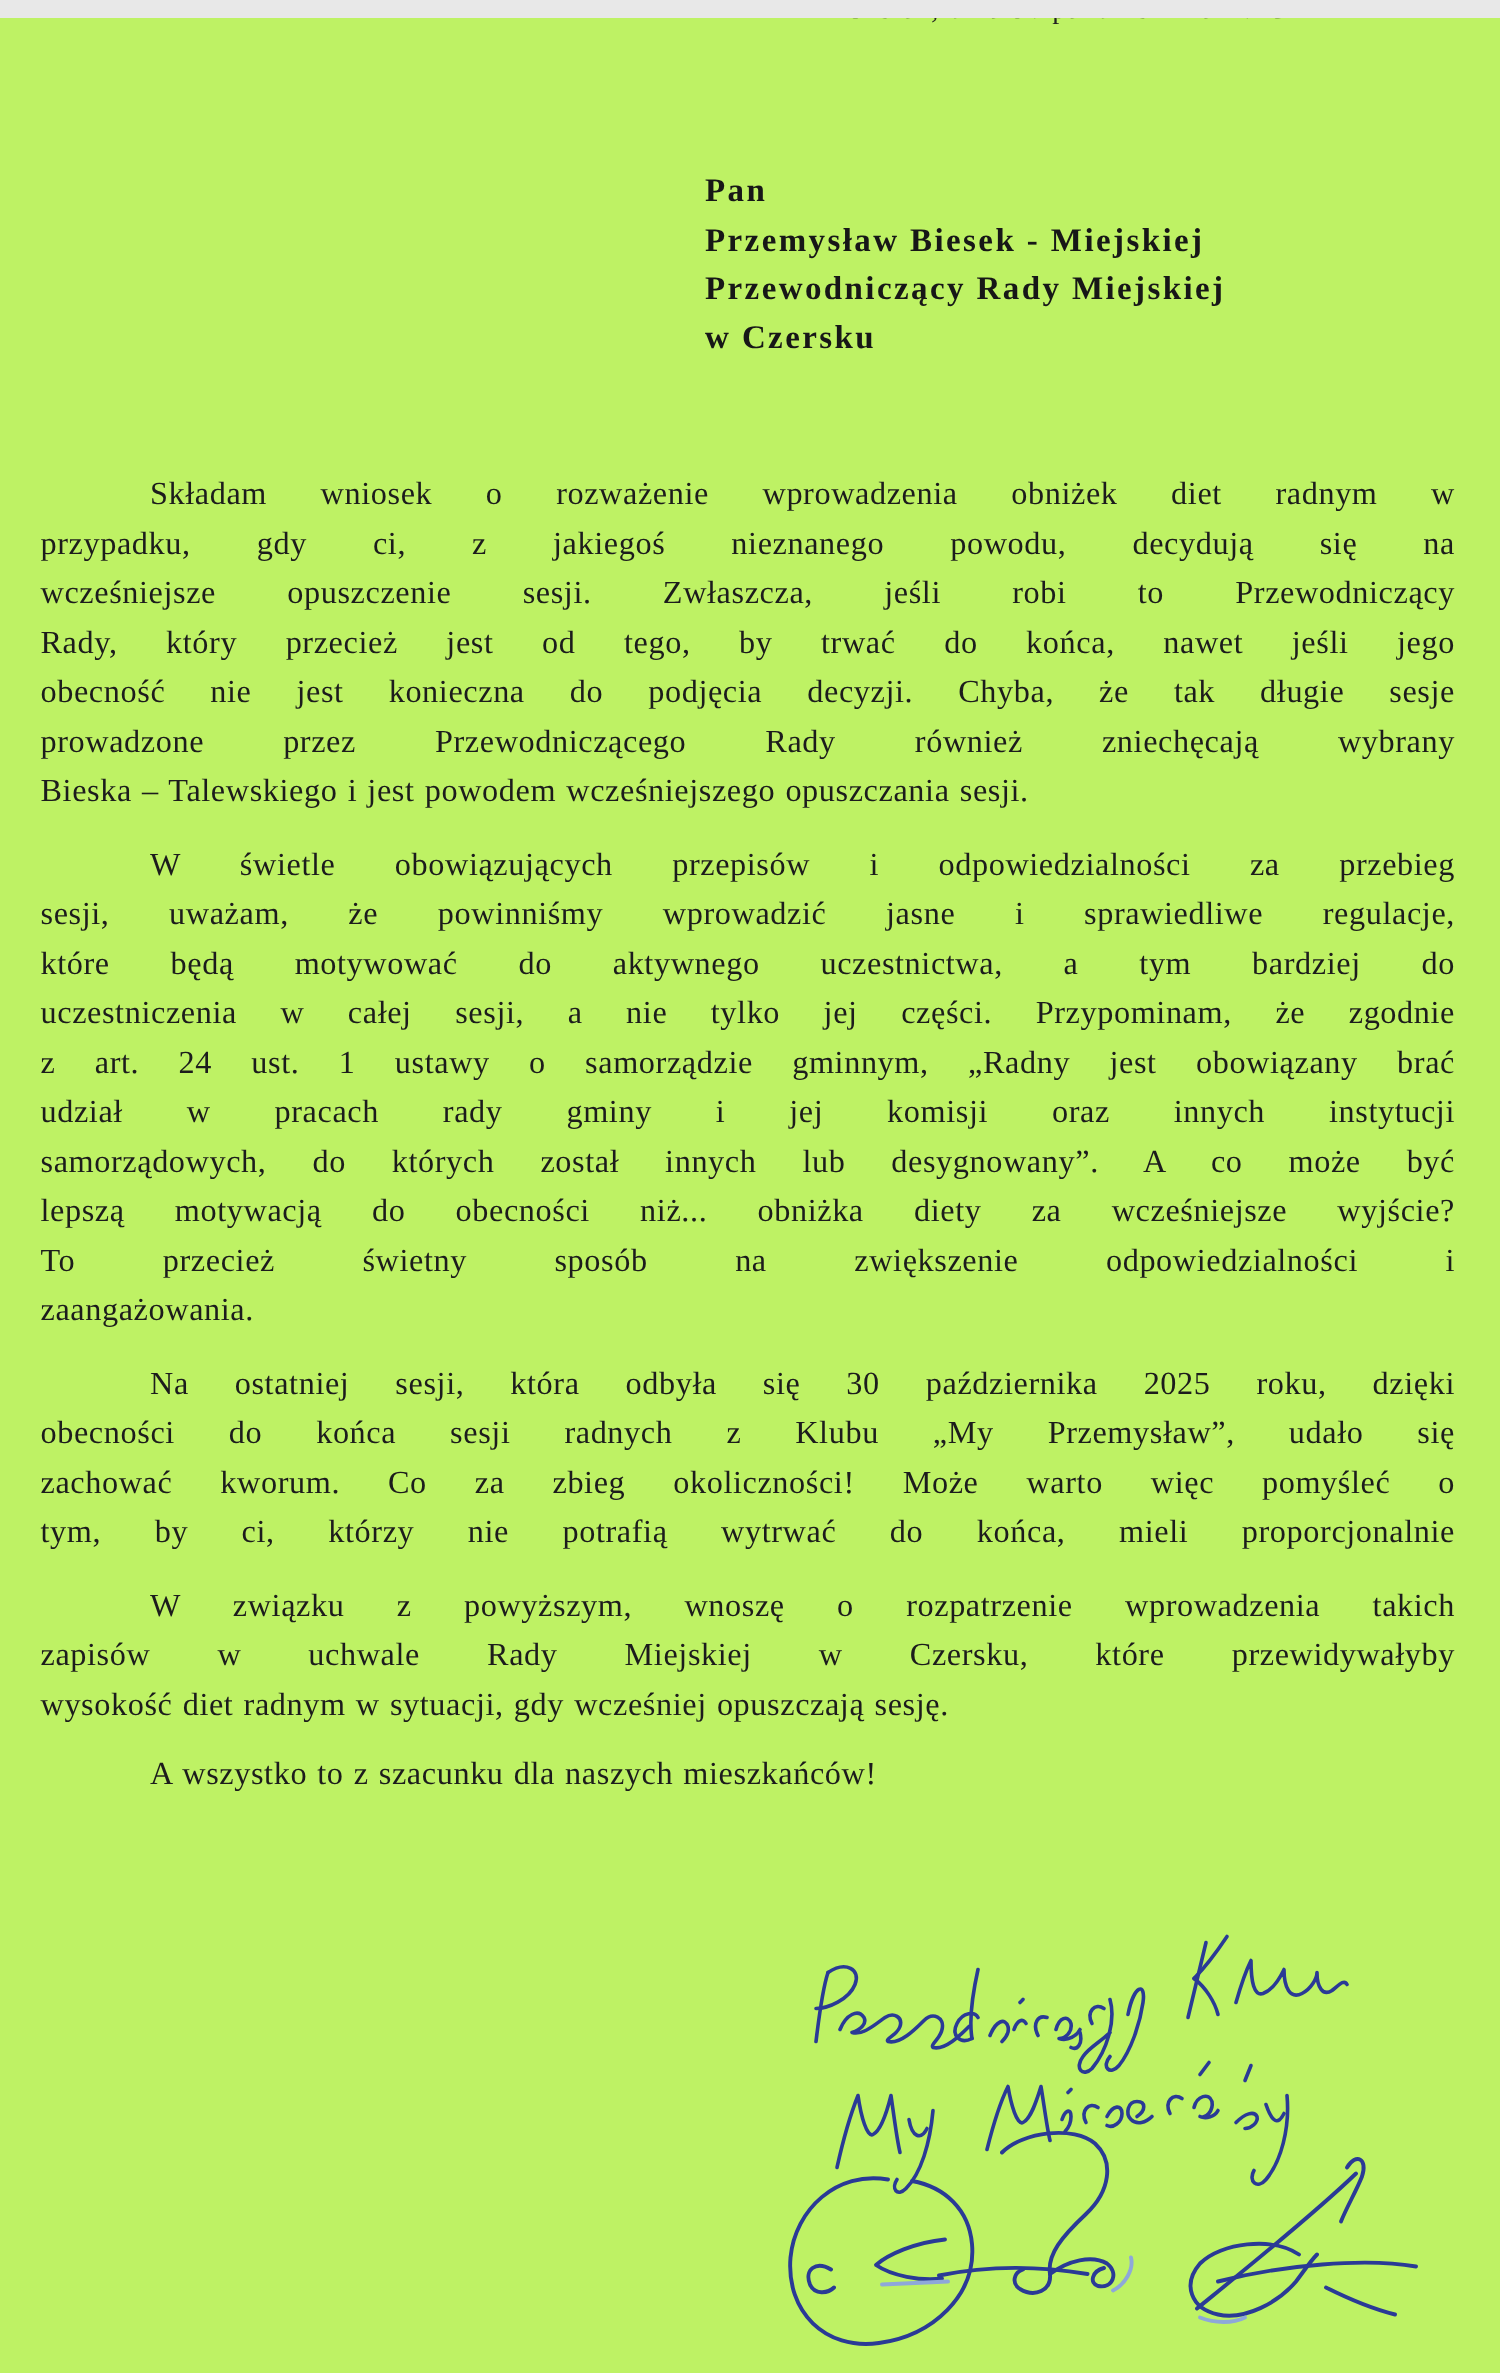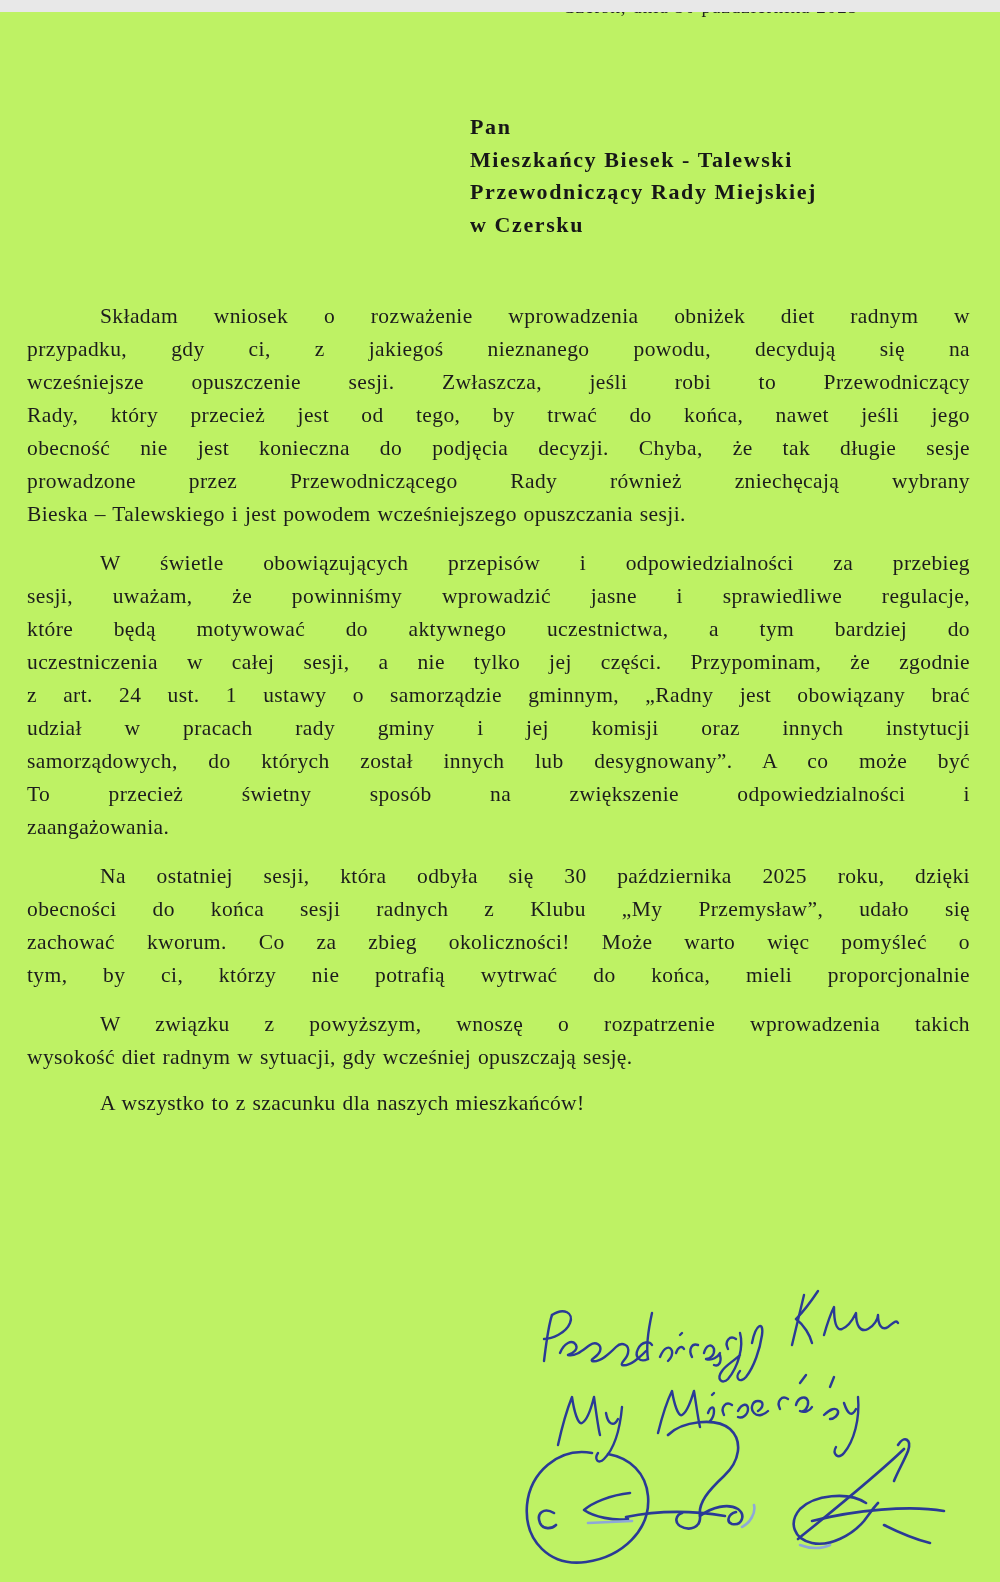--- a/index.html
+++ b/index.html
@@ -38,21 +38,21 @@
     font-weight: bold;
     font-size: 22px;
     line-height: 32.5px;
     letter-spacing: 1.6px;
     color: #171717;
   }
 
   
   .letter-body {
     position: absolute;
-    left: 27px; top: 288px;
+    left: 27px; top: 301px;
     width: 943px;
     font-size: 21.5px;
     line-height: 33px;
     letter-spacing: 0.4px;
     word-spacing: 1px;
   }
   .paragraph { margin: 0 0 16px 0; }
   .paragraph.closing { margin-top: -3px; }
   .line {
     text-align: justify;
@@ -74,21 +74,21 @@
 <body>
 
 <div class="page">
 
   <div class="top-cropped">
     <span class="clip-inner">Czersk, dnia 30 października 2025 r.</span>
   </div>
 
   <div class="recipient">
     <div>Pan</div>
-    <div>Mieszkańcy Biesek - Talewski</div>
+    <div>Przemysław Biesek - Miejskiej</div>
     <div>Przewodniczący Rady Miejskiej</div>
     <div>w Czersku</div>
   </div>
 
   <div class="letter-body">
       <div class="paragraph">
         <div class="line first">Składam wniosek o rozważenie wprowadzenia obniżek diet radnym w</div>
         <div class="line">przypadku, gdy ci, z jakiegoś nieznanego powodu, decydują się na</div>
         <div class="line">wcześniejsze opuszczenie sesji. Zwłaszcza, jeśli robi to Przewodniczący</div>
         <div class="line">Rady, który przecież jest od tego, by trwać do końca, nawet jeśli jego</div>
@@ -97,31 +97,33 @@
         <div class="line last">Bieska – Talewskiego i jest powodem wcześniejszego opuszczania sesji.</div>
       </div>
       <div class="paragraph">
         <div class="line first">W świetle obowiązujących przepisów i odpowiedzialności za przebieg</div>
         <div class="line">sesji, uważam, że powinniśmy wprowadzić jasne i sprawiedliwe regulacje,</div>
         <div class="line">które będą motywować do aktywnego uczestnictwa, a tym bardziej do</div>
         <div class="line">uczestniczenia w całej sesji, a nie tylko jej części. Przypominam, że zgodnie</div>
         <div class="line">z art. 24 ust. 1 ustawy o samorządzie gminnym, „Radny jest obowiązany brać</div>
         <div class="line">udział w pracach rady gminy i jej komisji oraz innych instytucji</div>
         <div class="line">samorządowych, do których został innych lub desygnowany”. A co może być</div>
+        <div class="line">lepszą motywacją do obecności niż... obniżka diety za wcześniejsze wyjście?</div>
         <div class="line">To przecież świetny sposób na zwiększenie odpowiedzialności i</div>
         <div class="line last">zaangażowania.</div>
       </div>
       <div class="paragraph">
         <div class="line first">Na ostatniej sesji, która odbyła się 30 października 2025 roku, dzięki</div>
         <div class="line">obecności do końca sesji radnych z Klubu „My Przemysław”, udało się</div>
         <div class="line">zachować kworum. Co za zbieg okoliczności! Może warto więc pomyśleć o</div>
         <div class="line">tym, by ci, którzy nie potrafią wytrwać do końca, mieli proporcjonalnie</div>
       </div>
       <div class="paragraph">
         <div class="line first">W związku z powyższym, wnoszę o rozpatrzenie wprowadzenia takich</div>
+        <div class="line">zapisów w uchwale Rady Miejskiej w Czersku, które przewidywałyby</div>
         <div class="line last">wysokość diet radnym w sytuacji, gdy wcześniej opuszczają sesję.</div>
       </div>
       <div class="paragraph closing">
         <div class="line first last">A wszystko to z szacunku dla naszych mieszkańców!</div>
       </div>
     </div>
 
   <div class="signature-wrap">
     <svg viewBox="0 0 490 310" xmlns="http://www.w3.org/2000/svg" fill="none" stroke-linecap="round" stroke-linejoin="round">
 

